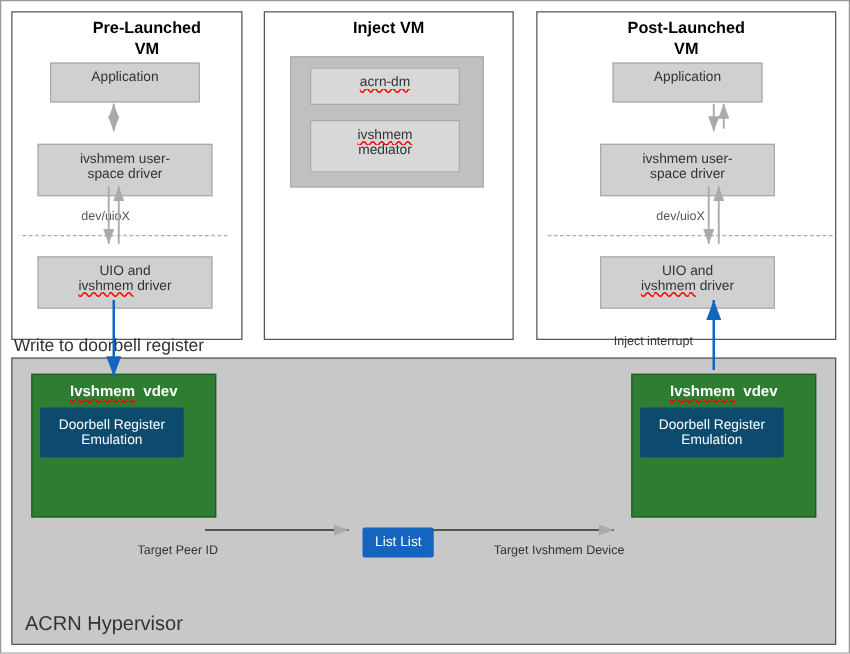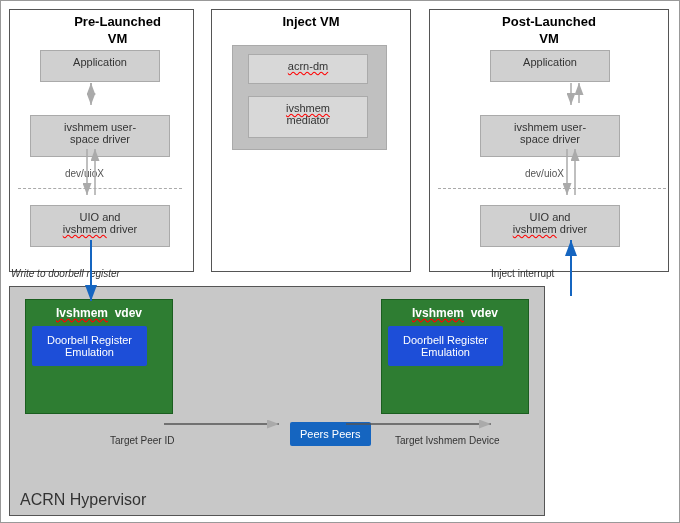--- a/index.html
+++ b/index.html
@@ -152,21 +152,21 @@
       position: absolute;
       font-size: 10px;
       color: #555;
     }
 
     
     .hypervisor-box {
       position: absolute;
       top: 285px;
       left: 8px;
-      width: 536px;
+      width: 660px;
       height: 230px;
       border: 1.5px solid #555;
       background: #c8c8c8;
     }
 
     .hypervisor-label {
       position: absolute;
       bottom: 6px;
       left: 10px;
       font-size: 16px;
@@ -182,21 +182,21 @@
 
     .ivshmem-vdev-title {
       color: #fff;
       font-size: 12px;
       font-weight: bold;
       text-align: center;
       margin-bottom: 6px;
     }
 
     .doorbell-box {
-      background: #1d4ed8;
+      background: #0c4a6e;
       color: #fff;
       text-align: center;
       padding: 8px 6px;
       font-size: 11px;
       border-radius: 2px;
       width: 115px;
     }
 
     .peers-list-box {
       position: absolute;
@@ -213,23 +213,22 @@
       position: absolute;
       top: 0;
       left: 0;
       width: 680px;
       height: 523px;
       pointer-events: none;
     }
 
     .write-label {
       position: absolute;
-      font-size: 10px;
+      font-size: 14px;
       color: #333;
-      font-style: italic;
     }
     .inject-label {
       position: absolute;
       font-size: 10px;
       color: #333;
     }
   </style>
 </head>
 <body>
 
@@ -313,21 +312,21 @@
         <span class="underline-red">Ivshmem</span>&nbsp; vdev
       </div>
       <div class="doorbell-box">
         <span>Doorbell Register<br>Emulation</span>
       </div>
     </div>
 
     <div style="position:absolute; top:148px; left:100px; font-size:10px; color:#333;">Target Peer ID</div>
 
     <div class="peers-list-box" style="top:135px; left:280px;">
-      <span>Peers  Peers</span>
+      <span>List  List</span>
     </div>
 
     <div style="position:absolute; top:148px; left:385px; font-size:10px; color:#333;">Target Ivshmem Device</div>
 
     <div class="hypervisor-label">ACRN Hypervisor</div>
   </div>
 
   <svg class="arrows-svg">
     <defs>
       <marker id="arrowBlue" markerWidth="8" markerHeight="6" refX="8" refY="3" orient="auto">

